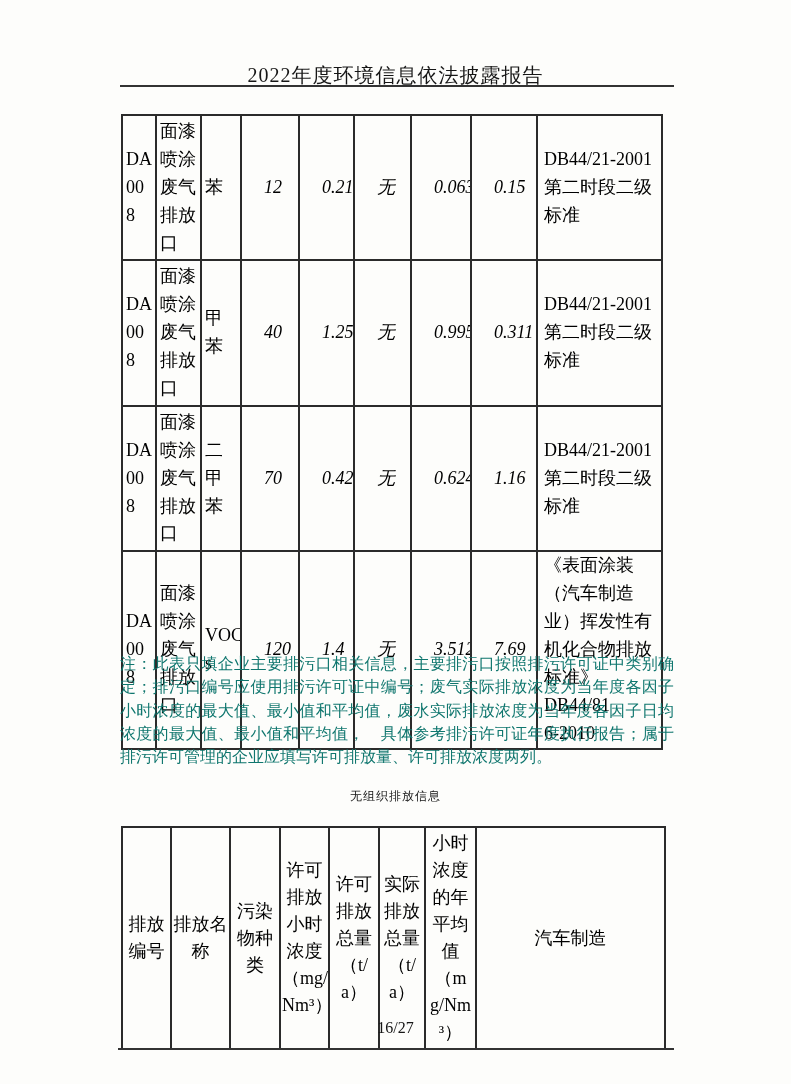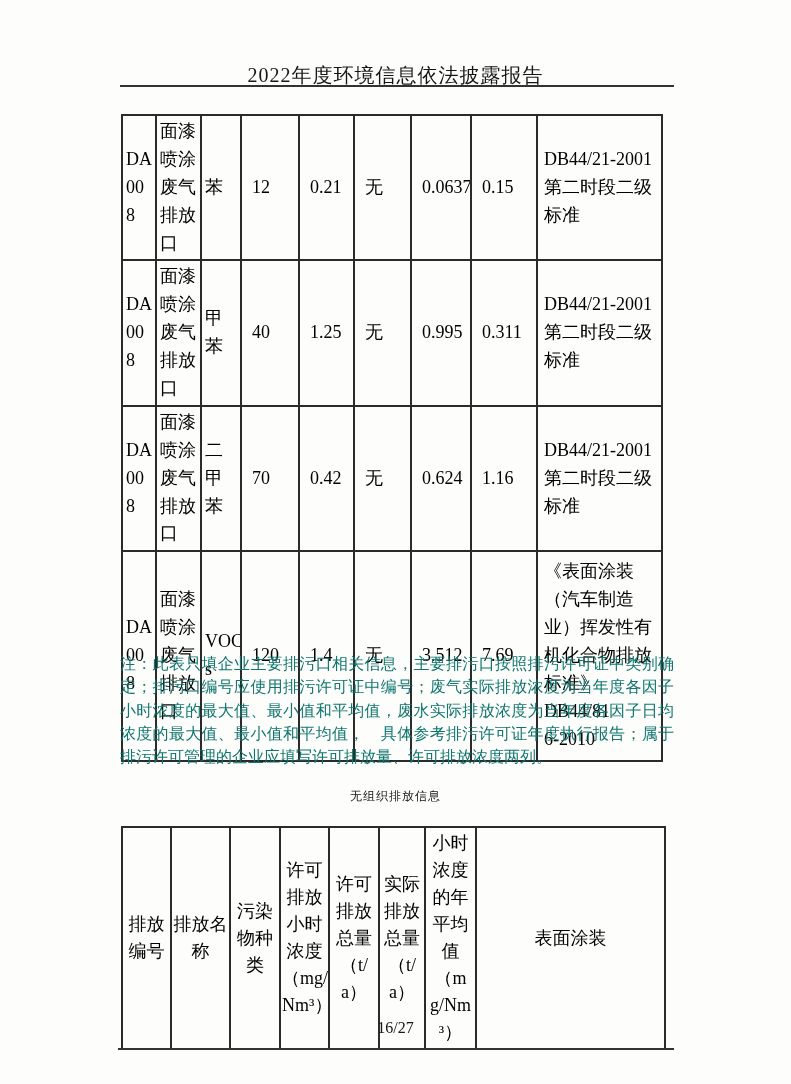--- a/index.html
+++ b/index.html
@@ -35,22 +35,22 @@
     overflow: hidden;
     color: #000000;
   }
 
   .t1 { left: 121px; top: 114px; width: 542px; }
   .t1 tr:nth-child(1) { height: 126px; }
   .t1 tr:nth-child(2) { height: 123px; }
   .t1 tr:nth-child(3) { height: 127px; }
   .t1 tr:nth-child(4) { height: 153px; }
   .t1 td { text-align: left; padding: 2px 3px; }
-  .t1 td.num { padding-left: 10px; }
-  .t1 td.std { padding: 6px 6px; }
+  .t1 td.num { padding-left: 22px; font-style: italic; }
+  .t1 td.std { padding: 0 6px; }
 
   .t2 { left: 121px; top: 826px; width: 545px; }
   .t2 tr { height: 174px; }
   .t2 th { text-align: center; padding: 2px 1px; line-height: 1.5; }
 
   .note {
     position: absolute; left: 120px; top: 652px; width: 554px;
     font-size: 16px; line-height: 23.3px;
     text-align: justify;
     color: #0f766e;
@@ -212,21 +212,21 @@
 总量
 （t/
 a）</th>
         <th>小时
 浓度
 的年
 平均
 值（m
 g/Nm
 ³）</th>
-        <th>表面涂装</th>
+        <th>汽车制造</th>
       </tr>
     </tbody>
   </table>
 
   <div class="page-number">16/27</div>
   <div class="rule footer-rule"></div>
 
 </div>
 
 </body></html>

